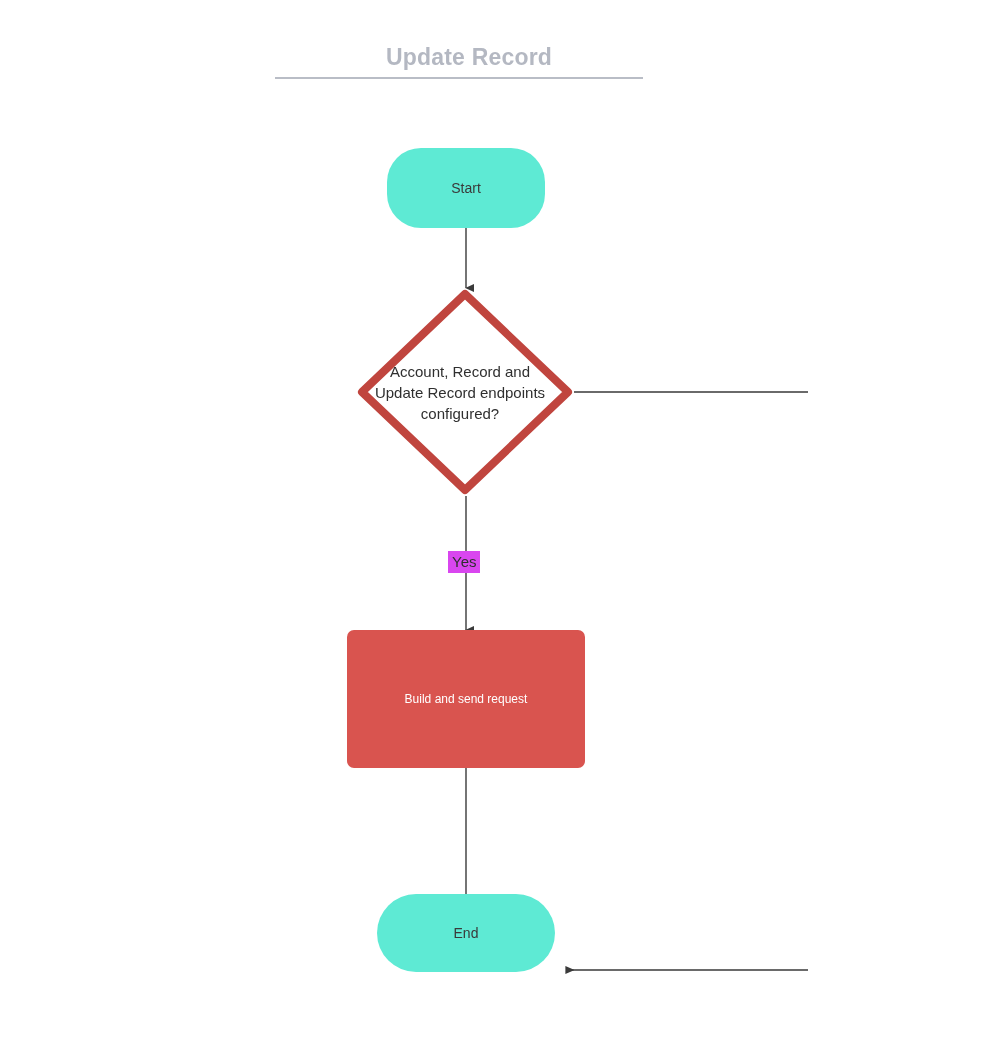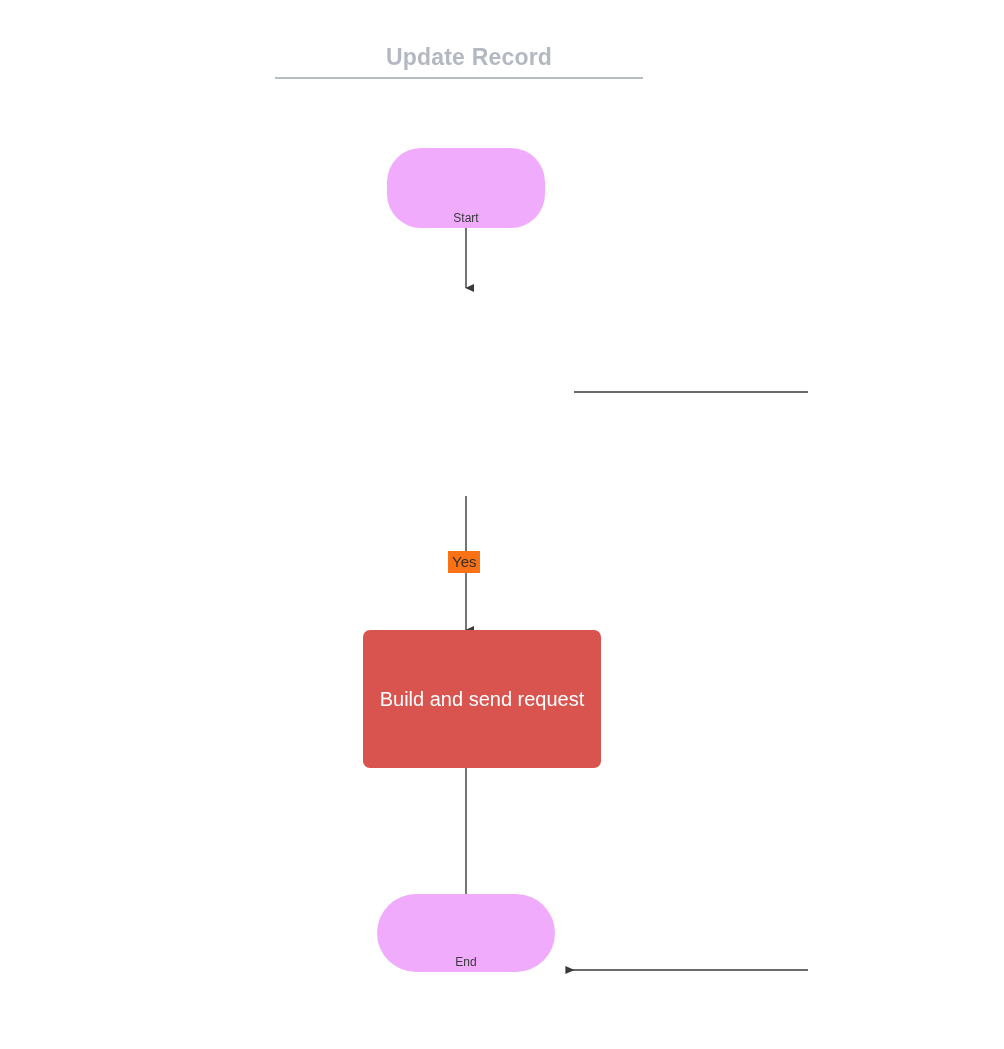--- a/index.html
+++ b/index.html
@@ -54,48 +54,46 @@
   .node {
     position: absolute;
     box-sizing: border-box;
     display: flex;
     align-items: center;
     justify-content: center;
     text-align: center;
   }
 
   .terminator {
-    background: #f0abfc;
+    background: #5eead4;
     color: #3a3a3a;
-    font-size: 12px;
+    font-size: 14px;
     line-height: 20px;
-    align-items: flex-end;
   }
   #node-start {
     left: 387px;
     top: 148px;
     width: 158px;
     height: 80px;
     border-radius: 34px;
   }
   #node-end {
     left: 377px;
     top: 894px;
     width: 178px;
     height: 78px;
     border-radius: 39px;
   }
 
   .process {
     background: #d9544f;
     color: #ffffff;
-    font-size: 20px;
+    font-size: 12px;
     line-height: 20px;
     border-radius: 7px;
-    margin-left: 16px;
   }
   #node-build {
     left: 347px;
     top: 630px;
     width: 238px;
     height: 138px;
   }
 
   
   #node-decision {
@@ -122,21 +120,21 @@
     text-align: center;
     white-space: pre-line;
   }
 
   
   .edge-label {
     position: absolute;
     font-size: 15px;
     line-height: 18px;
     color: #2f2f2f;
-    background: #f97316;
+    background: #d946ef;
     padding: 2px 4px;
     white-space: nowrap;
   }
   #label-yes {
     left: 448px;
     top: 551px;
   }
   #label-no {
     left: 932px;
     top: 675px;
@@ -174,20 +172,28 @@
 
     <g>
       <path d="M 574,392 L 938,392 Q 948,392 948,402 L 948,960 Q 948,970 938,970 L 566,970" fill="none" stroke="#3a3a3a" stroke-width="1.4" marker-end="url(#arrowLeft)"></path>
     </g>
   </svg>
 
   <div class="node terminator" id="node-start">
     <span>Start</span>
   </div>
 
+  <div class="node" id="node-decision">
+    <svg class="diamond-shape" viewBox="0 0 218 208" xmlns="http://www.w3.org/2000/svg">
+      <path d="M 109,6 L 212,104 L 109,202 L 6,104 Z" fill="#ffffff" stroke="#c0453e" stroke-width="8" stroke-linejoin="round"></path>
+    </svg>
+    <div class="decision-label">Account, Record and
+Update Record endpoints
+configured?</div>
+  </div>
 
   <div class="node process" id="node-build">
     <span>Build and send request</span>
   </div>
 
   <div class="node terminator" id="node-end">
     <span>End</span>
   </div>
 
   <div class="edge-label" id="label-yes">Yes</div>

